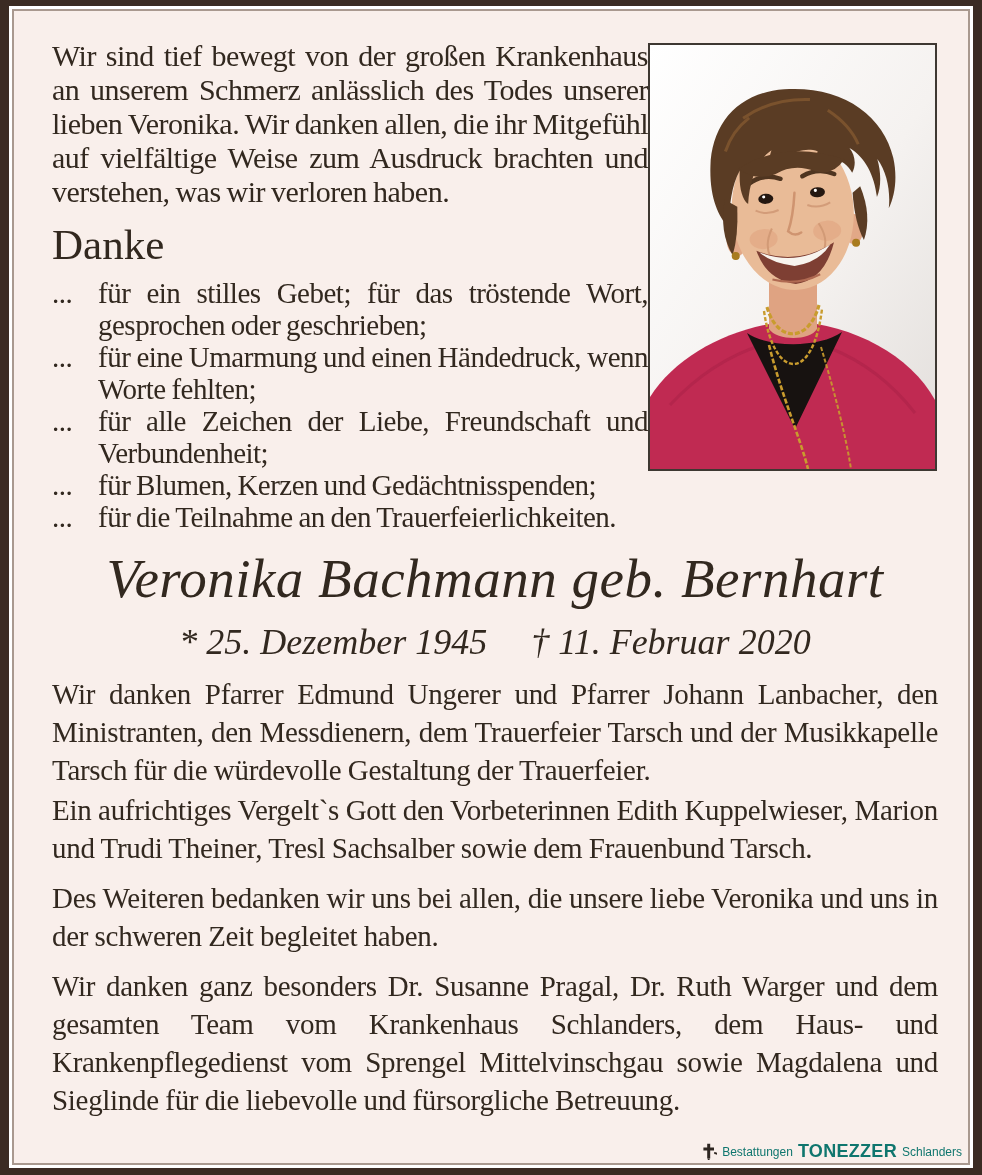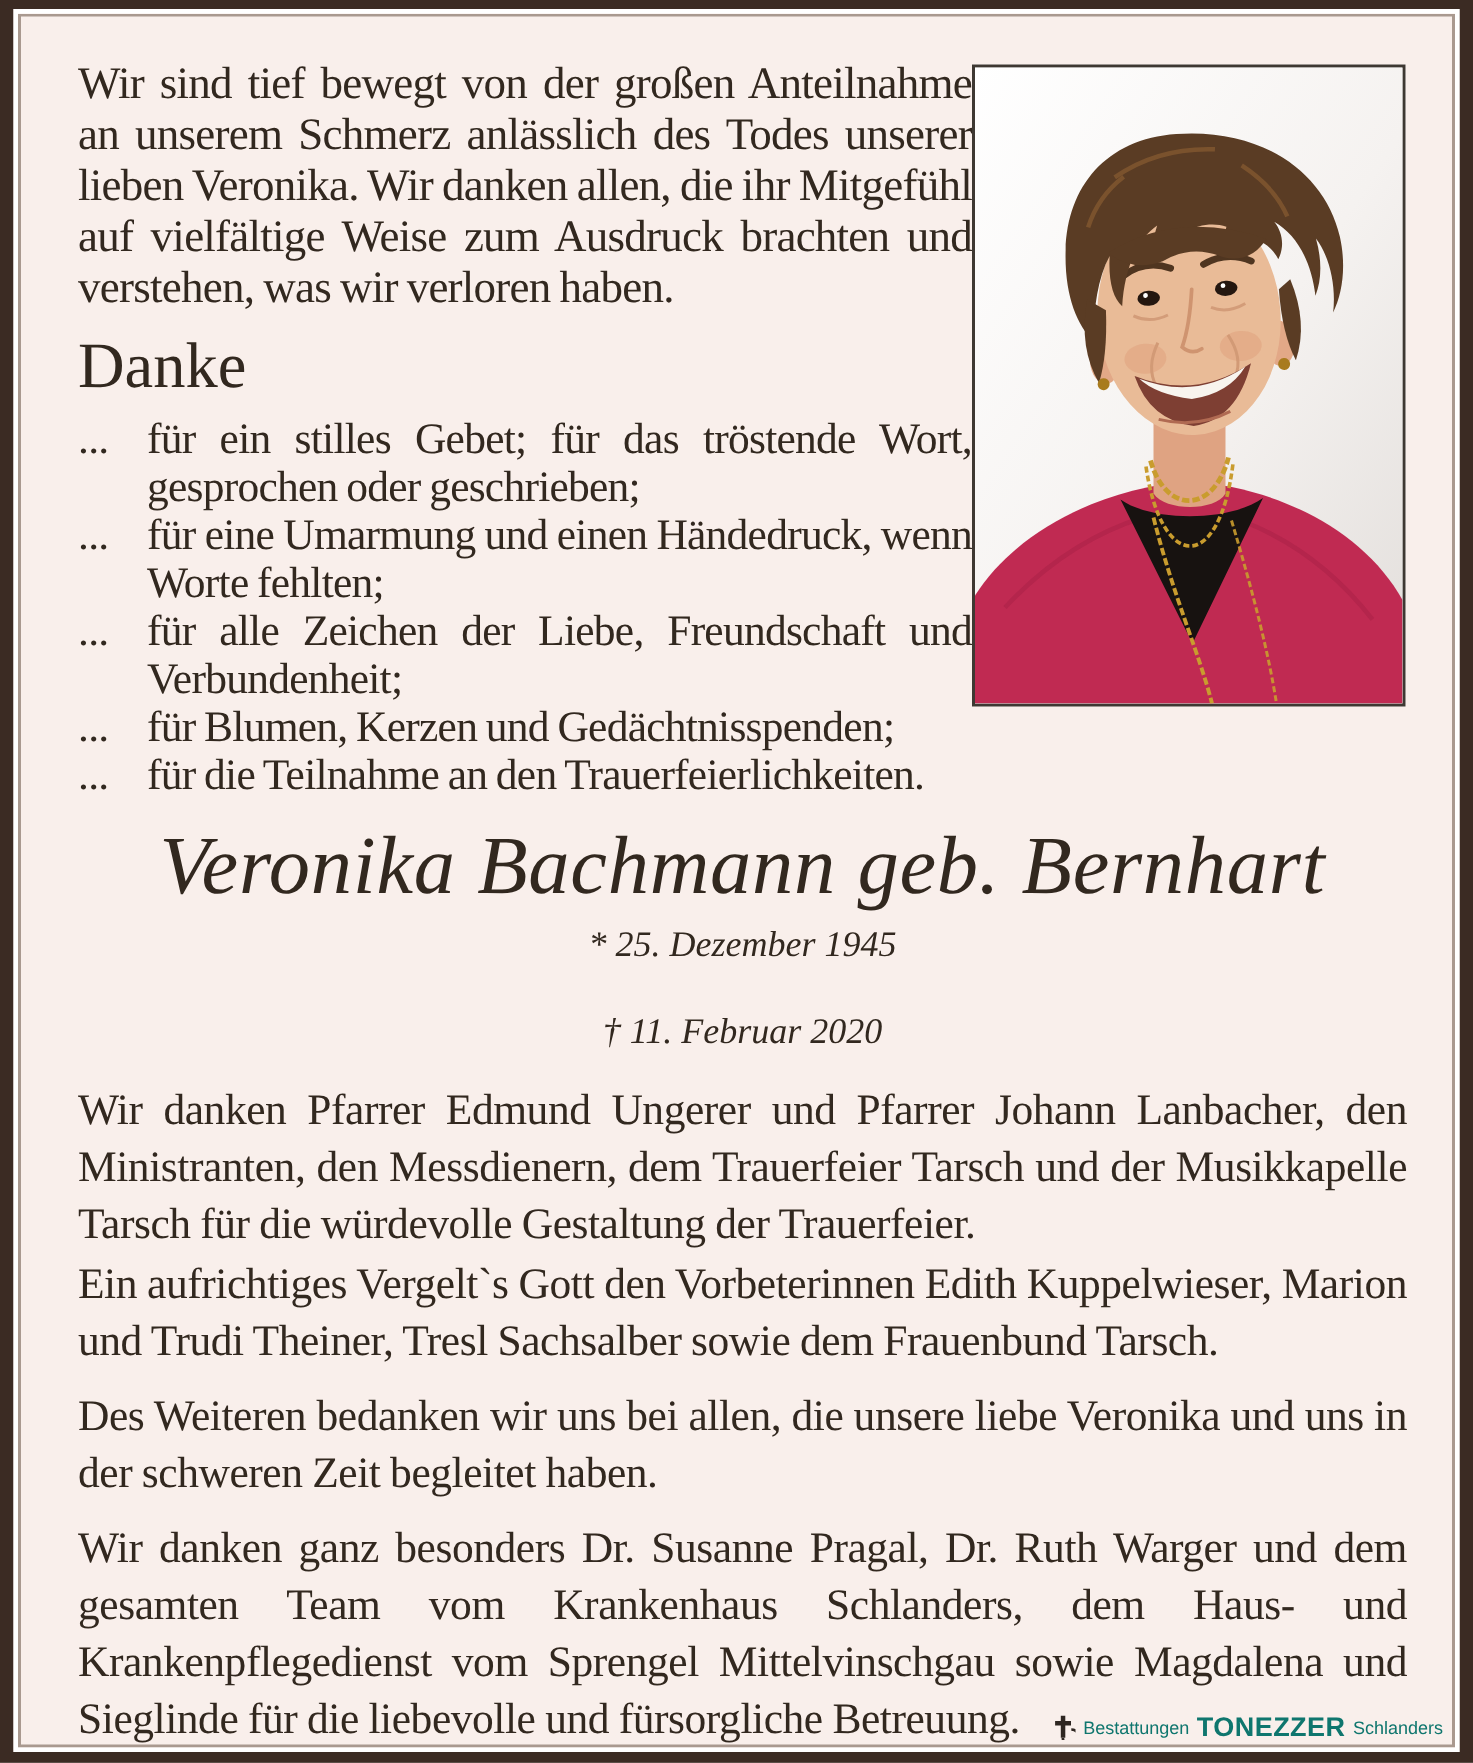--- a/index.html
+++ b/index.html
@@ -67,36 +67,35 @@
     flex: 0 0 auto;
     width: 285px;
     height: 424px;
     border: 2px solid #3e3832;
     margin: 10px 1px 0 0;
     background: #ffffff;
   }
   .photo-frame svg { display: block; }
   .name-block { text-align: center; margin-top: 14px; }
   .deceased-name {
-    margin: 4px;
+    margin: 16px;
     font-size: 55px;
     line-height: 60px;
     font-weight: normal;
     font-style: italic;
     letter-spacing: 0.5px;
   }
   .dates {
     margin-top: 6px;
     font-style: italic;
-    font-size: 24px;
+    font-size: 36px;
     line-height: 34px;
     display: flex;
     justify-content: center;
-    gap: 24px;
-    flex-direction: column;
+    gap: 44px;
   }
   .body-p {
     margin: 0;
     font-size: 29px;
     line-height: 38px;
     text-align: justify;
     letter-spacing: -0.3px;
     word-spacing: -0.5px;
     hyphens: none;
   }
@@ -128,21 +127,21 @@
 </style>
 </head>
 <body>
 
 <div class="page">
   <div class="inner">
     <div class="content">
 
       <div class="top">
         <div class="left-col">
-          <p class="intro">Wir sind tief bewegt von der großen Anteilnahme an unserem Schmerz anlässlich des Todes unserer lieben Veronika. Wir danken allen, die ihr Mitgefühl auf vielfältige Weise zum Ausdruck brachten und verstehen, was wir verloren haben.</p>
+          <p class="intro">Wir sind tief bewegt von der großen Krankenhaus an unserem Schmerz anlässlich des Todes unserer lieben Veronika. Wir danken allen, die ihr Mitgefühl auf vielfältige Weise zum Ausdruck brachten und verstehen, was wir verloren haben.</p>
           <h2 class="danke">Danke</h2>
           <div class="thanks-list">
             <div class="t-item">
               <span class="t-marker">...</span>
               <span class="t-text">für ein stilles Gebet; für das tröstende Wort, gesprochen oder geschrieben;</span>
             </div>
             <div class="t-item">
               <span class="t-marker">...</span>
               <span class="t-text">für eine Umarmung und einen Händedruck, wenn Worte fehlten;</span>
             </div>

